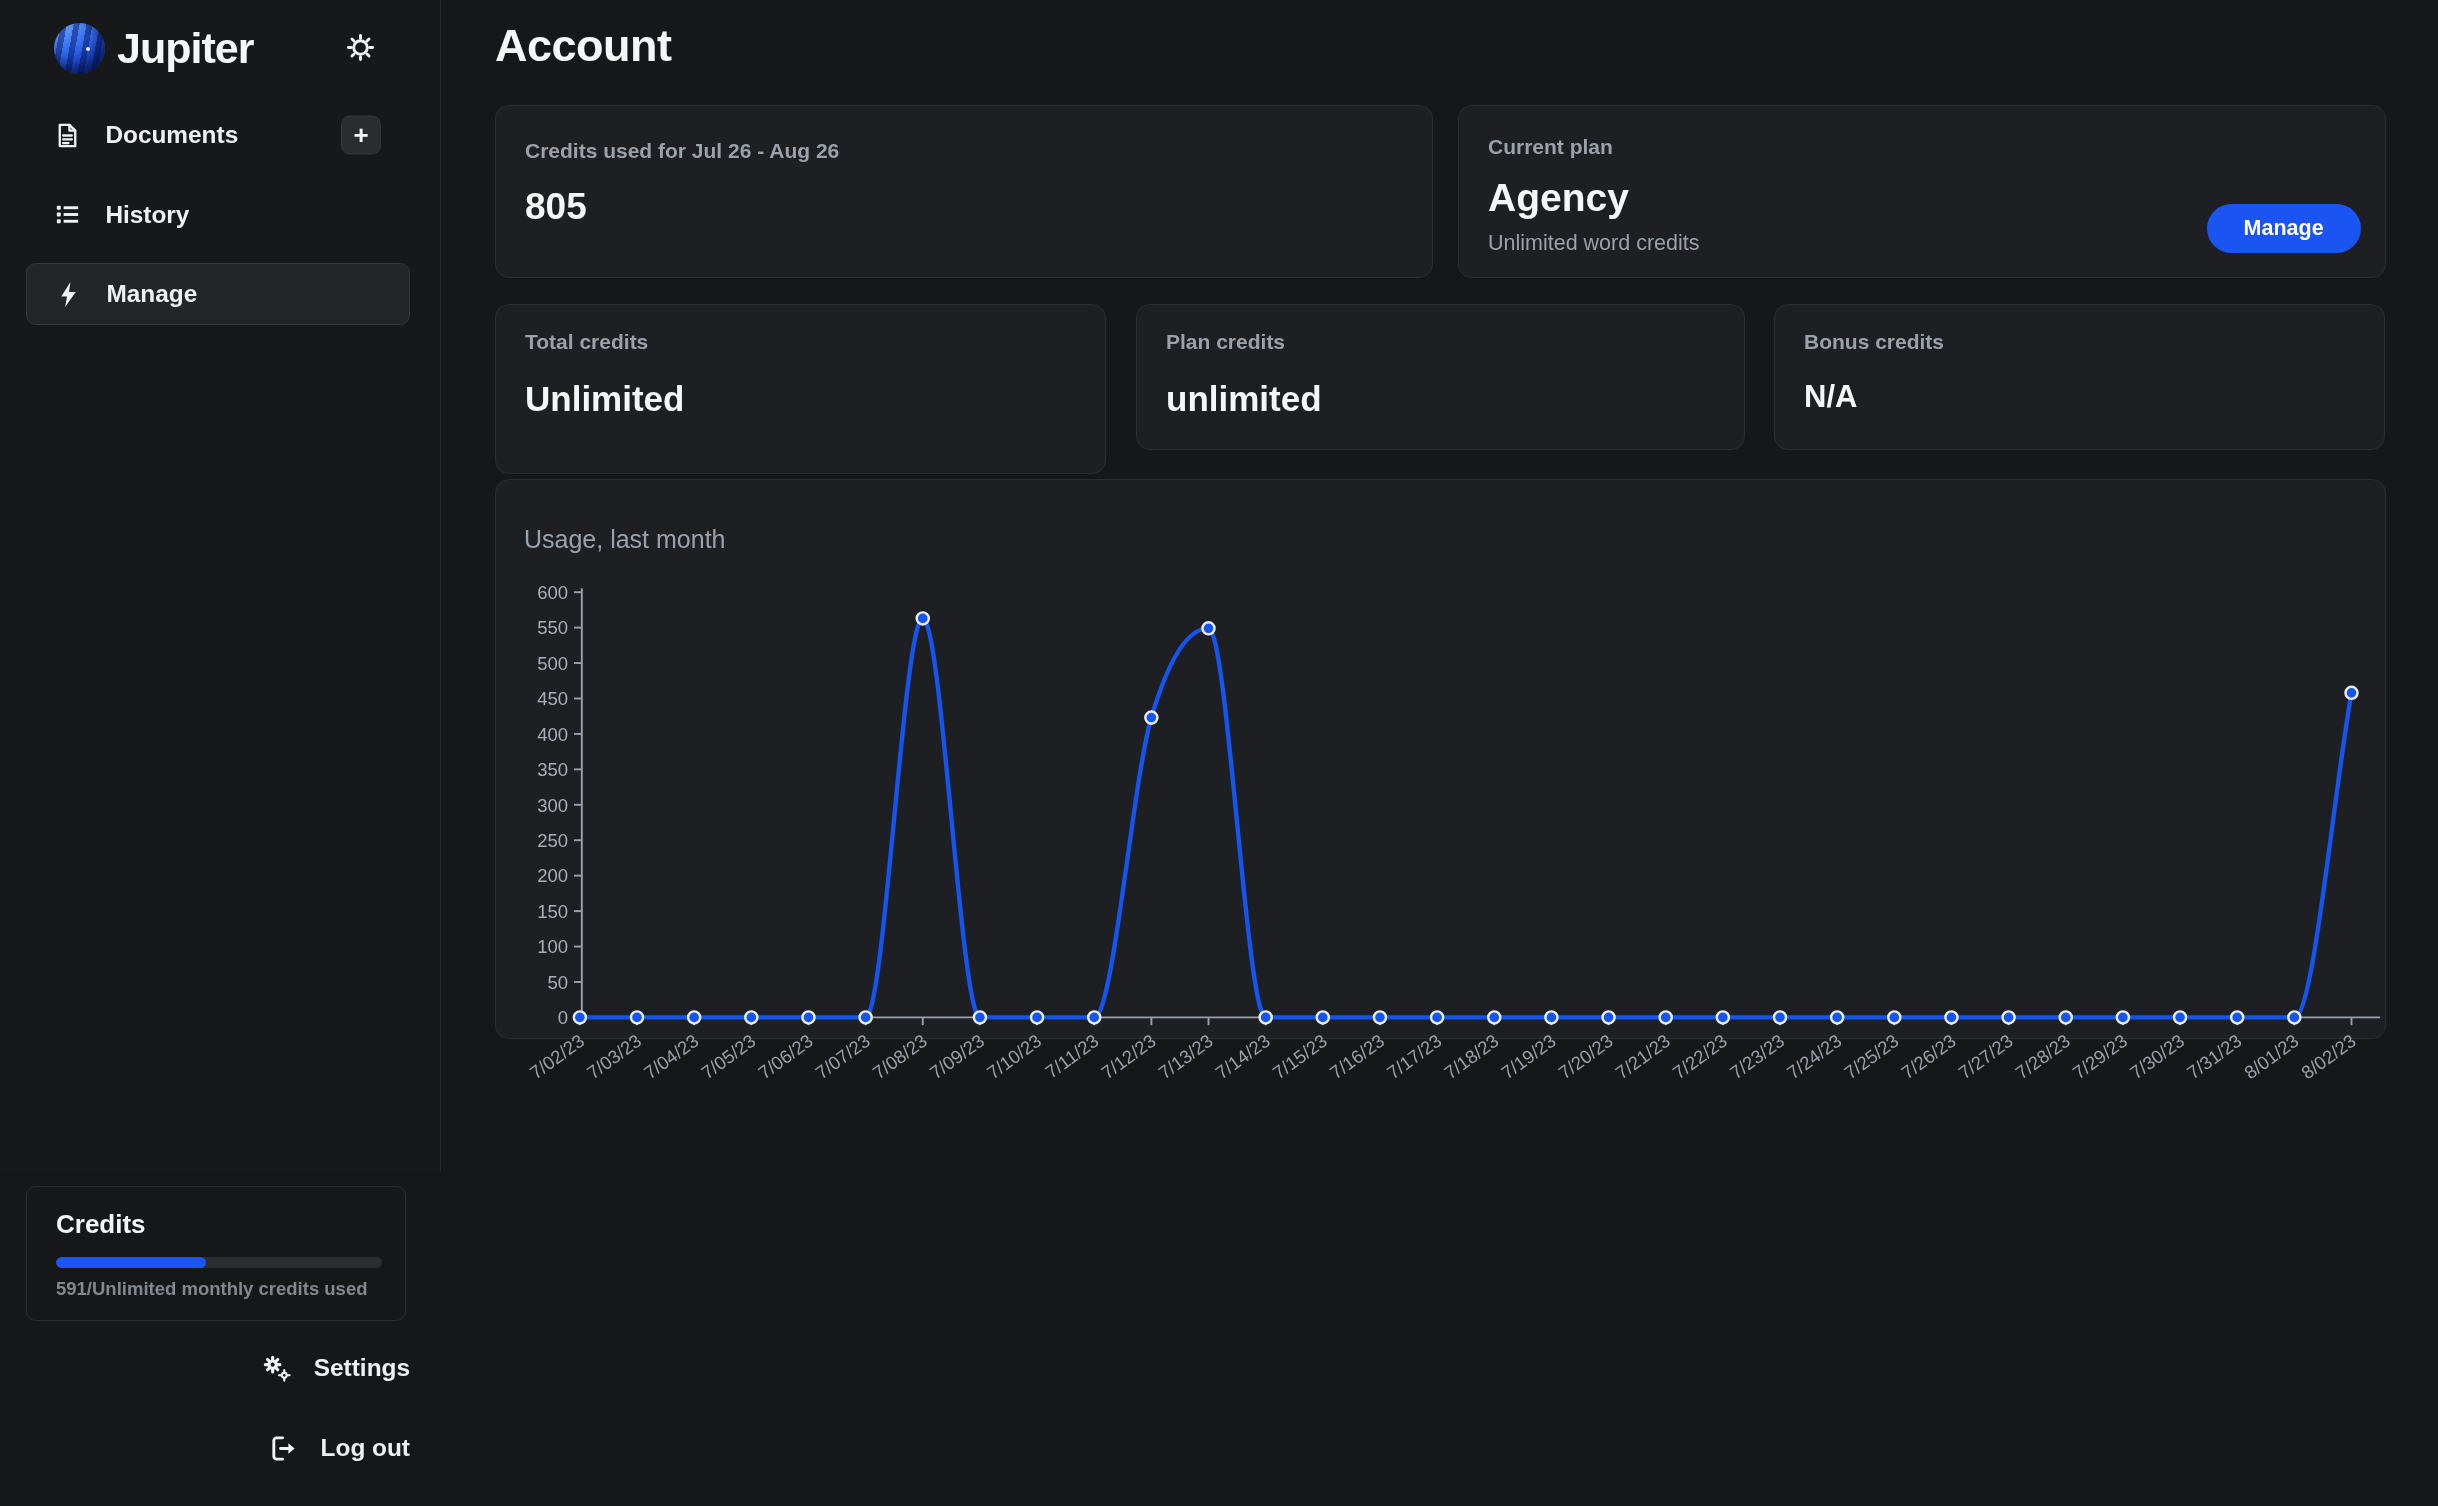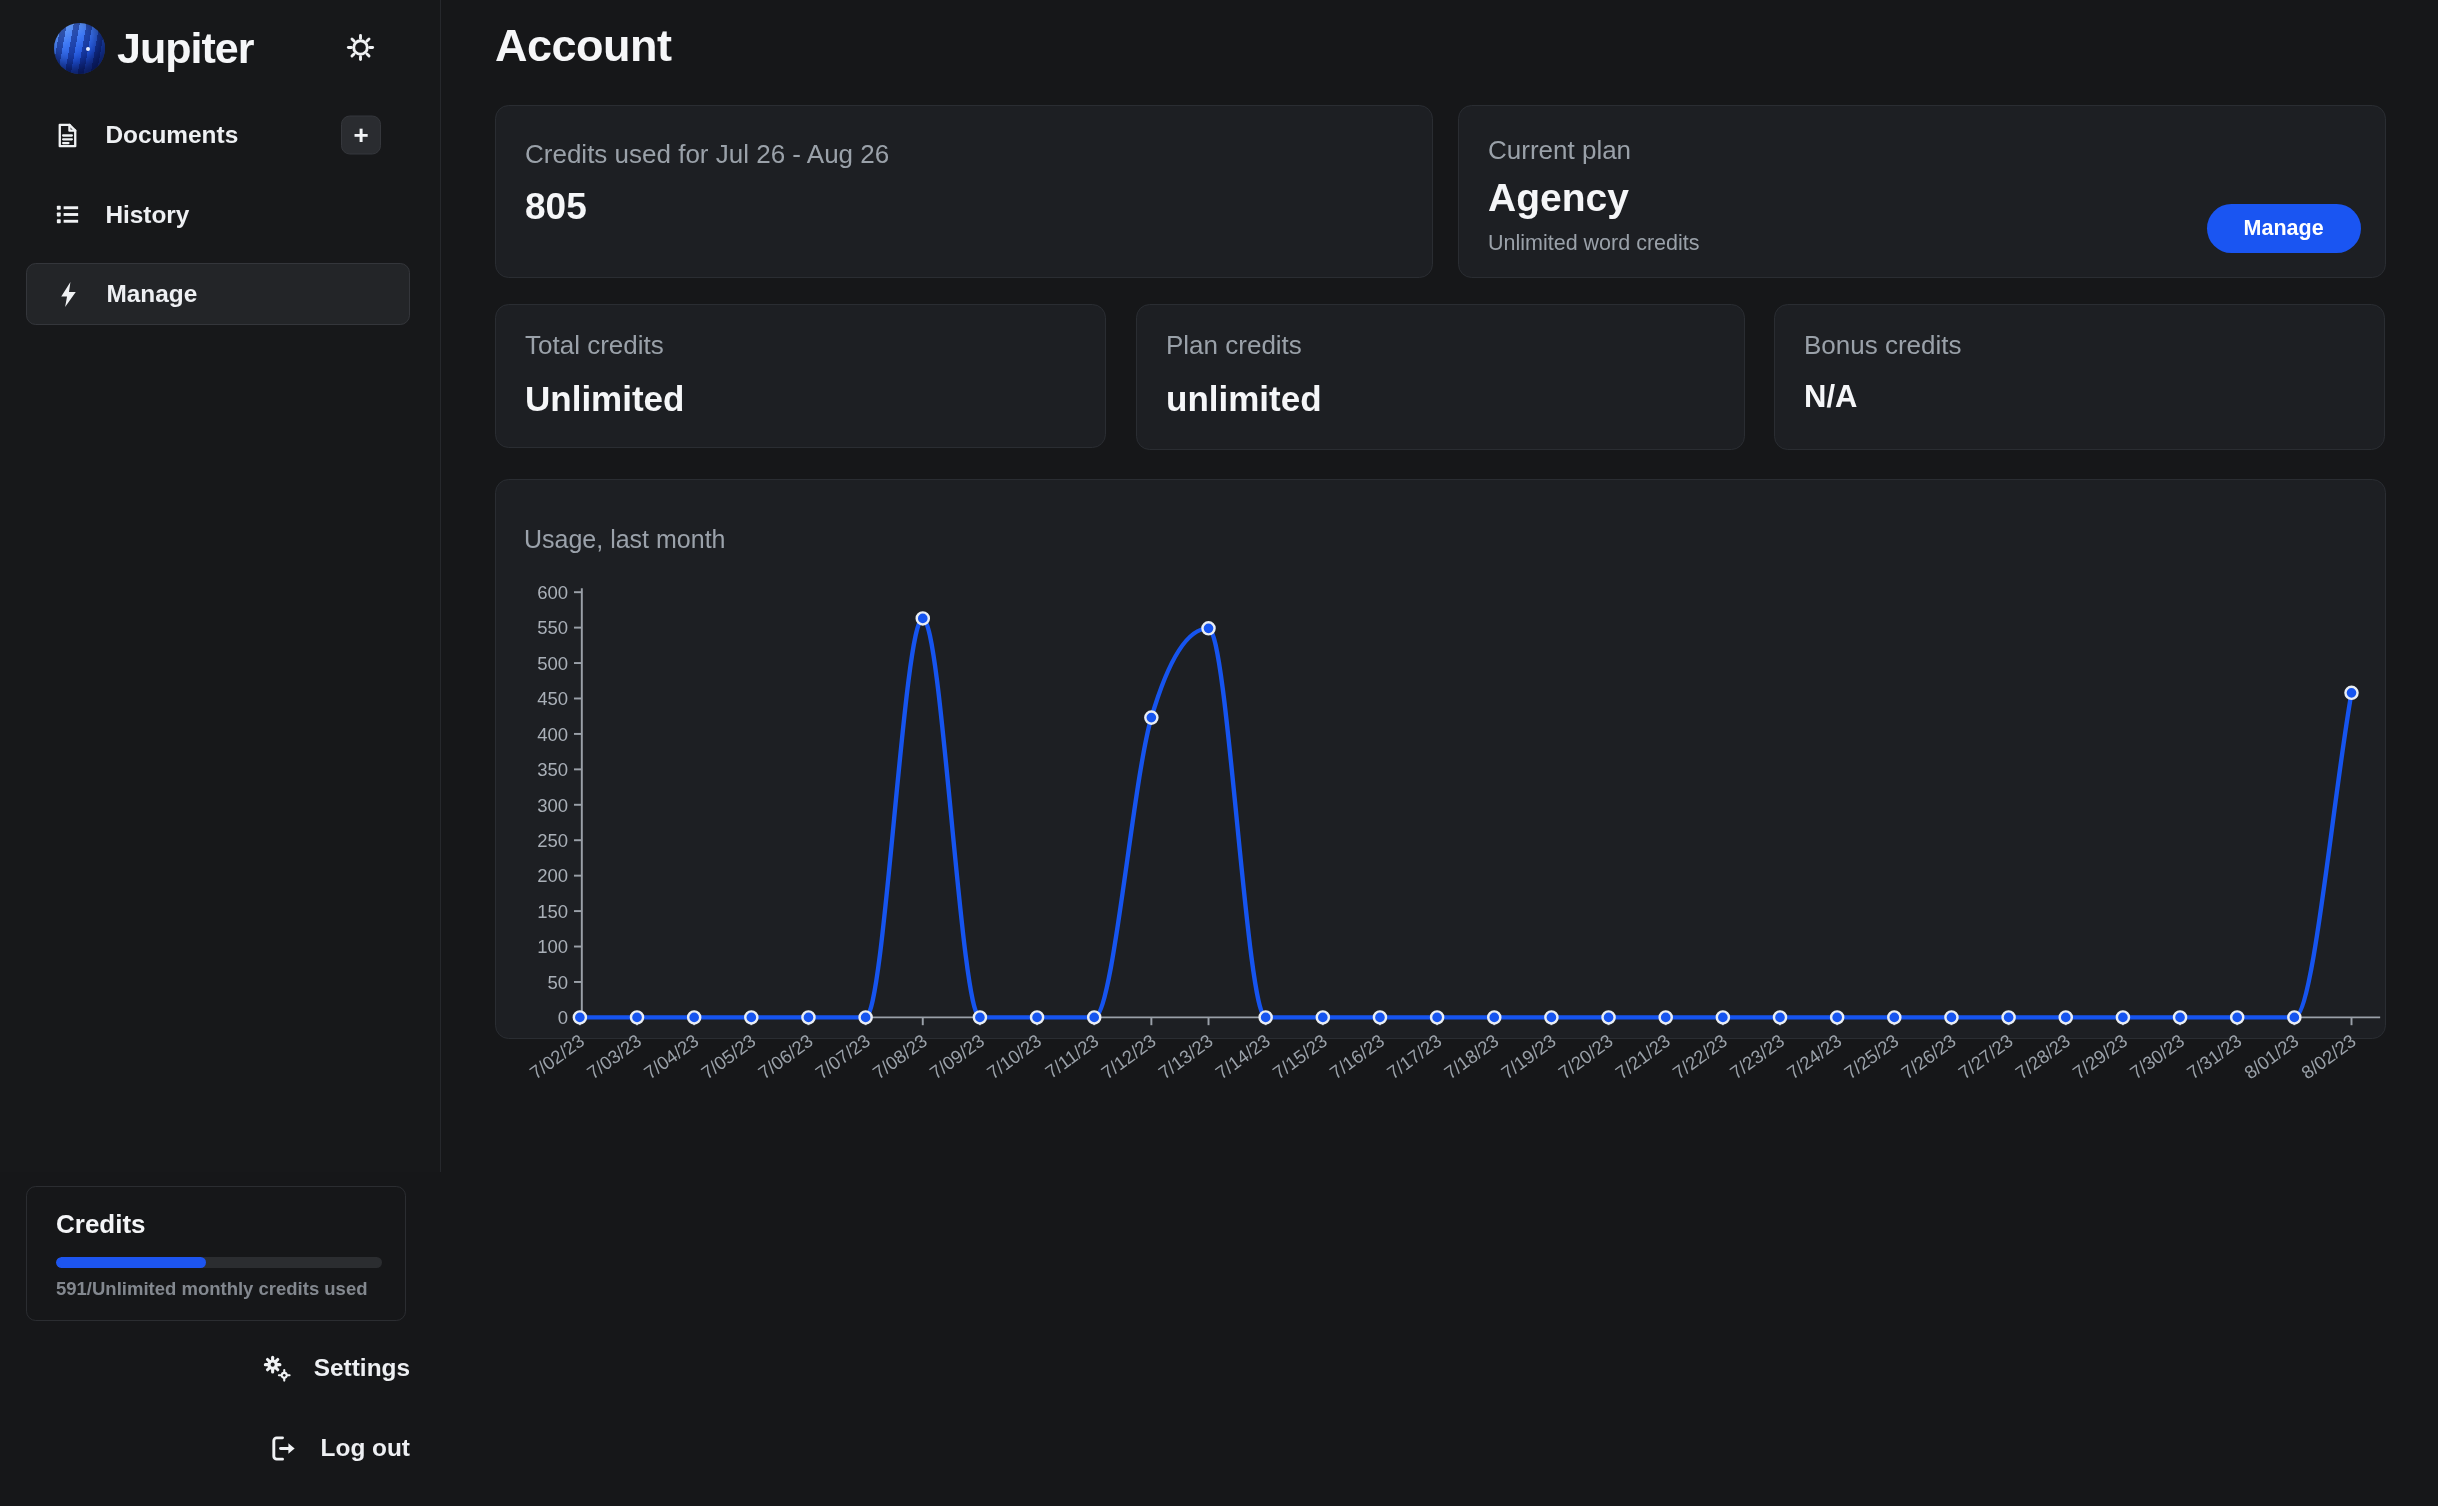--- a/index.html
+++ b/index.html
@@ -55,26 +55,26 @@
     position:absolute; left:26px; width:384px; height:60px; border-radius:9.8px;
     display:flex; align-items:center; padding-left:27px; cursor:pointer;justify-content:flex-end;
   }
   .side-footer-item .nav-icon { width:31px; height:31px; margin-right:21.5px; }
 
   
   .main { position:absolute; left:441px; top:0; width:1997px; height:1507px; }
   .page-title { position:absolute; left:54px; top:19.5px; font-size:45px; font-weight:800; letter-spacing:-0.5px; color:#f5f6f8; }
 
   .card { position:absolute; background:#1d1f23; border:1px solid #2a2d32; border-radius:13.7px; }
-  .card-label { position:absolute; left:29px; font-size:26px; color:#9aa1a9; }
+  .card-label { position:absolute; left:29px; font-size:21px; color:#9aa1a9;font-weight:bold; }
   .card-big { position:absolute; left:29px; font-weight:800; color:#f5f6f8; }
 
   .card-credits-used { left:54px;  top:105px; width:938px; height:173px; }
   .card-plan         { left:1017px; top:105px; width:928px; height:173px; }
-  .card-stat-1 { left:54px;   top:304px; width:611px; height:144px; }
+  .card-stat-1 { left:54px;   top:304px; width:611px; height:170px; }
   .card-stat-2 { left:695px;  top:304px; width:609px; height:146px; }
   .card-stat-3 { left:1333px; top:304px; width:611px; height:146px; }
   .card-chart  { left:54px;  top:479px; width:1891px; height:560px; }
 
   .plan-name { top:70px; font-size:39px; }
   .plan-detail { position:absolute; left:29px; top:125px; font-size:21.5px; color:#9aa1a9; }
   .manage-btn {
     position:absolute; right:24.4px; top:98px; height:49px; padding:0 37px;
     background:#1a55f2; border:none; border-radius:24.4px; color:#ffffff;
     font-family:"Liberation Sans", sans-serif; font-size:21.5px; font-weight:700; cursor:pointer;

